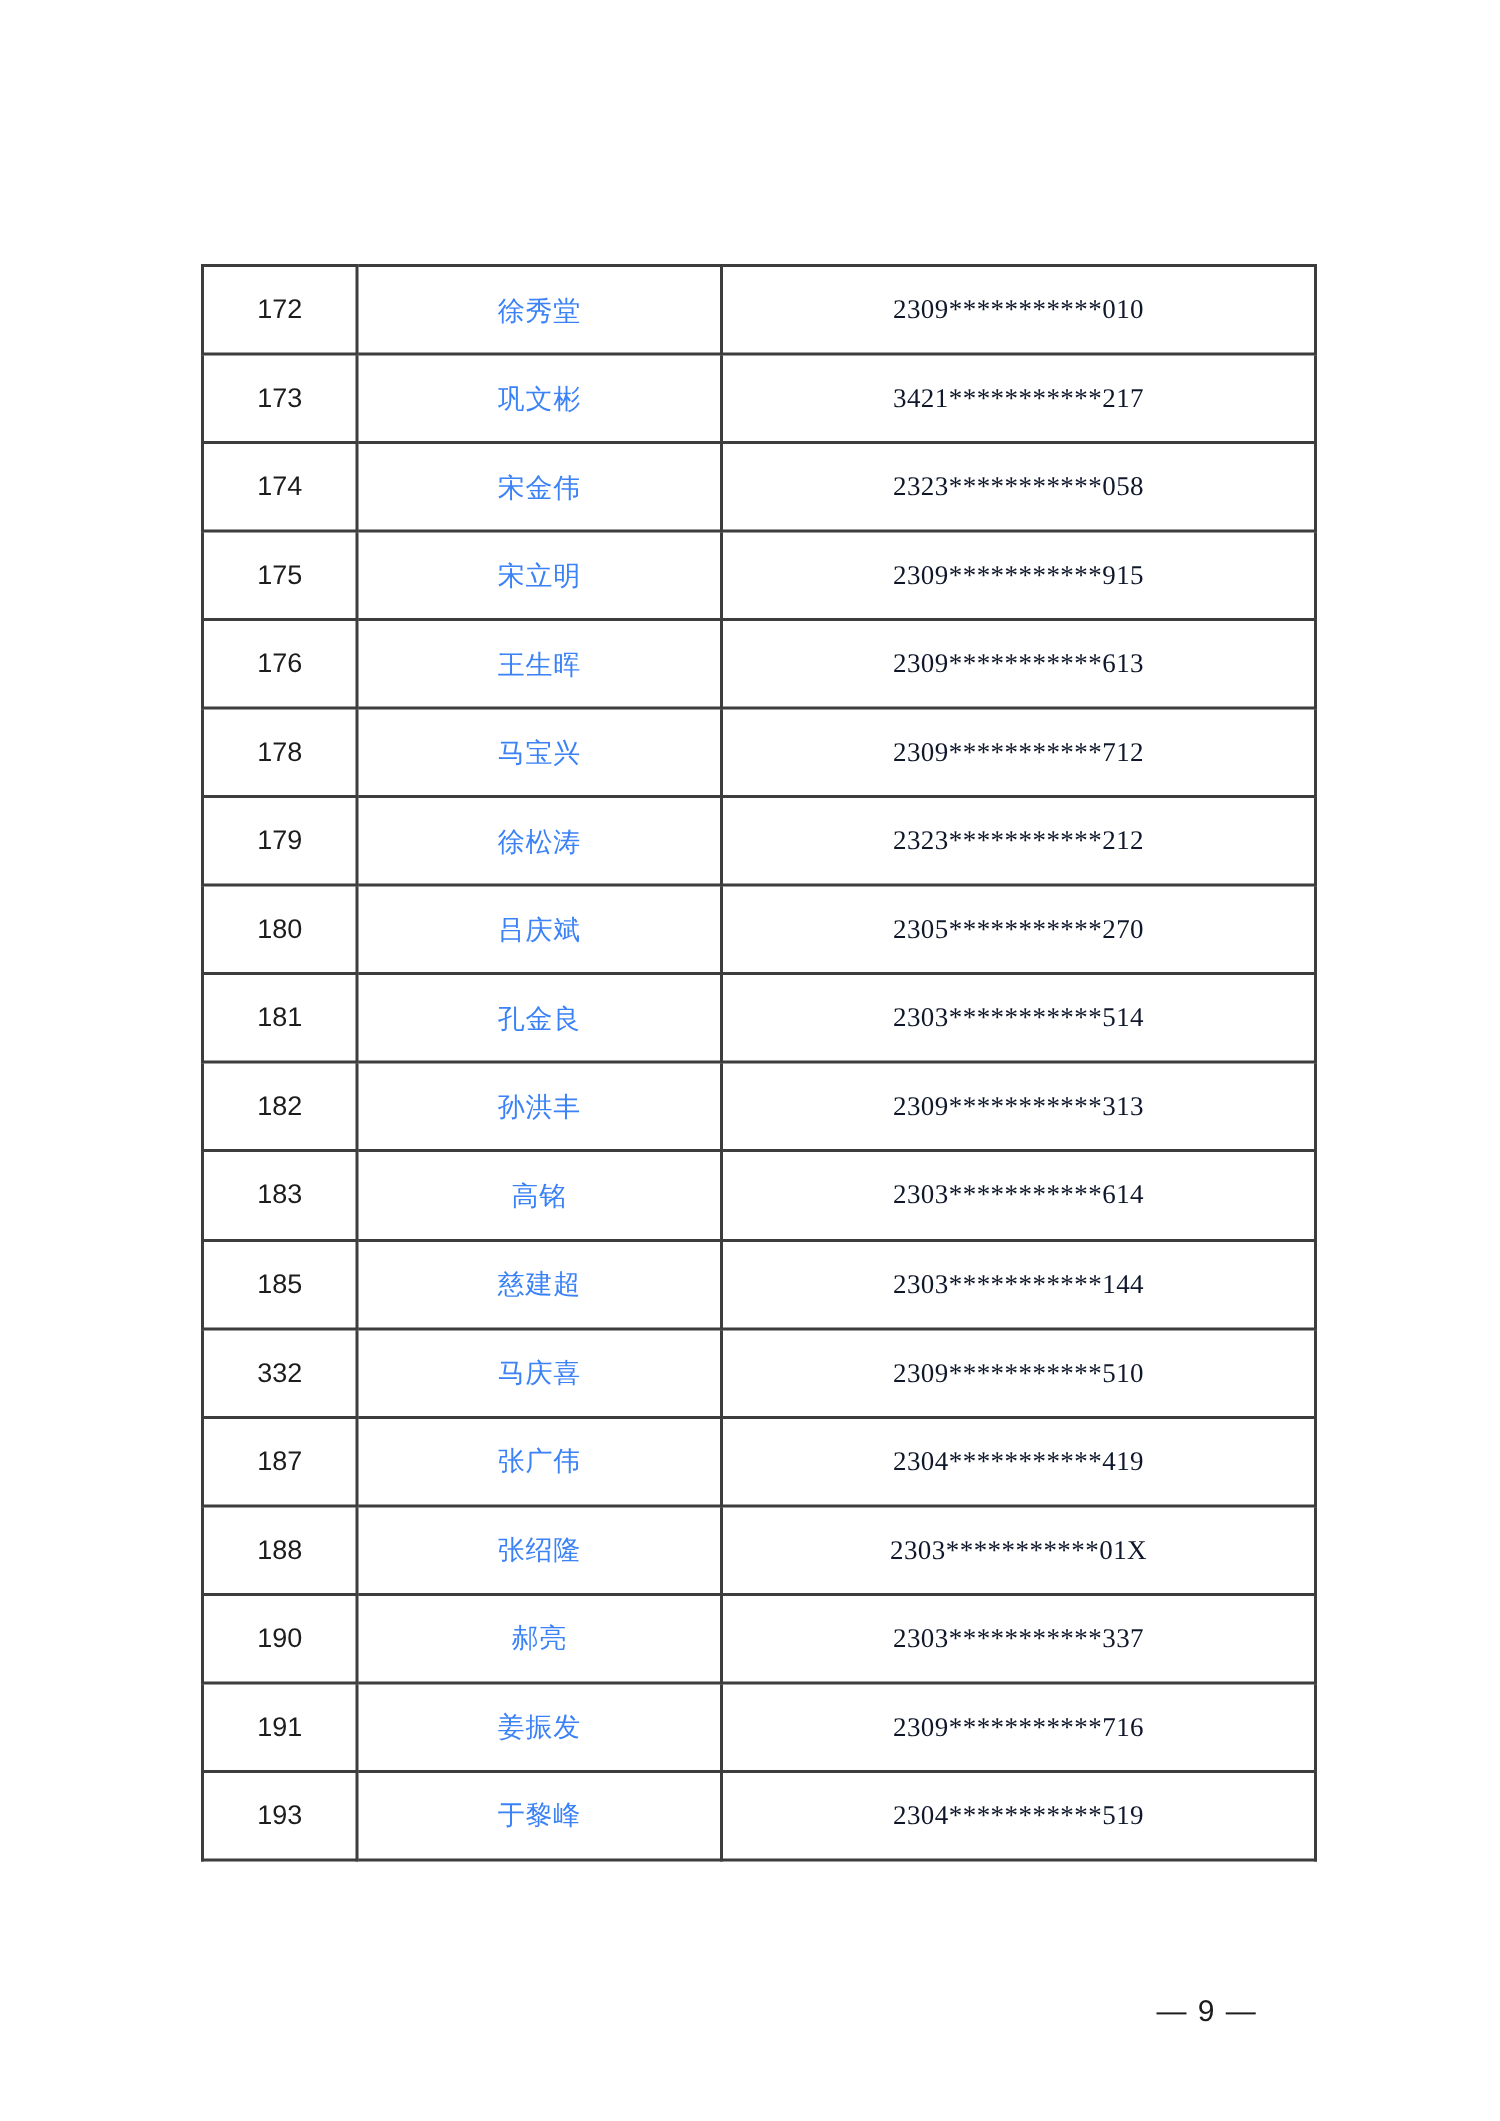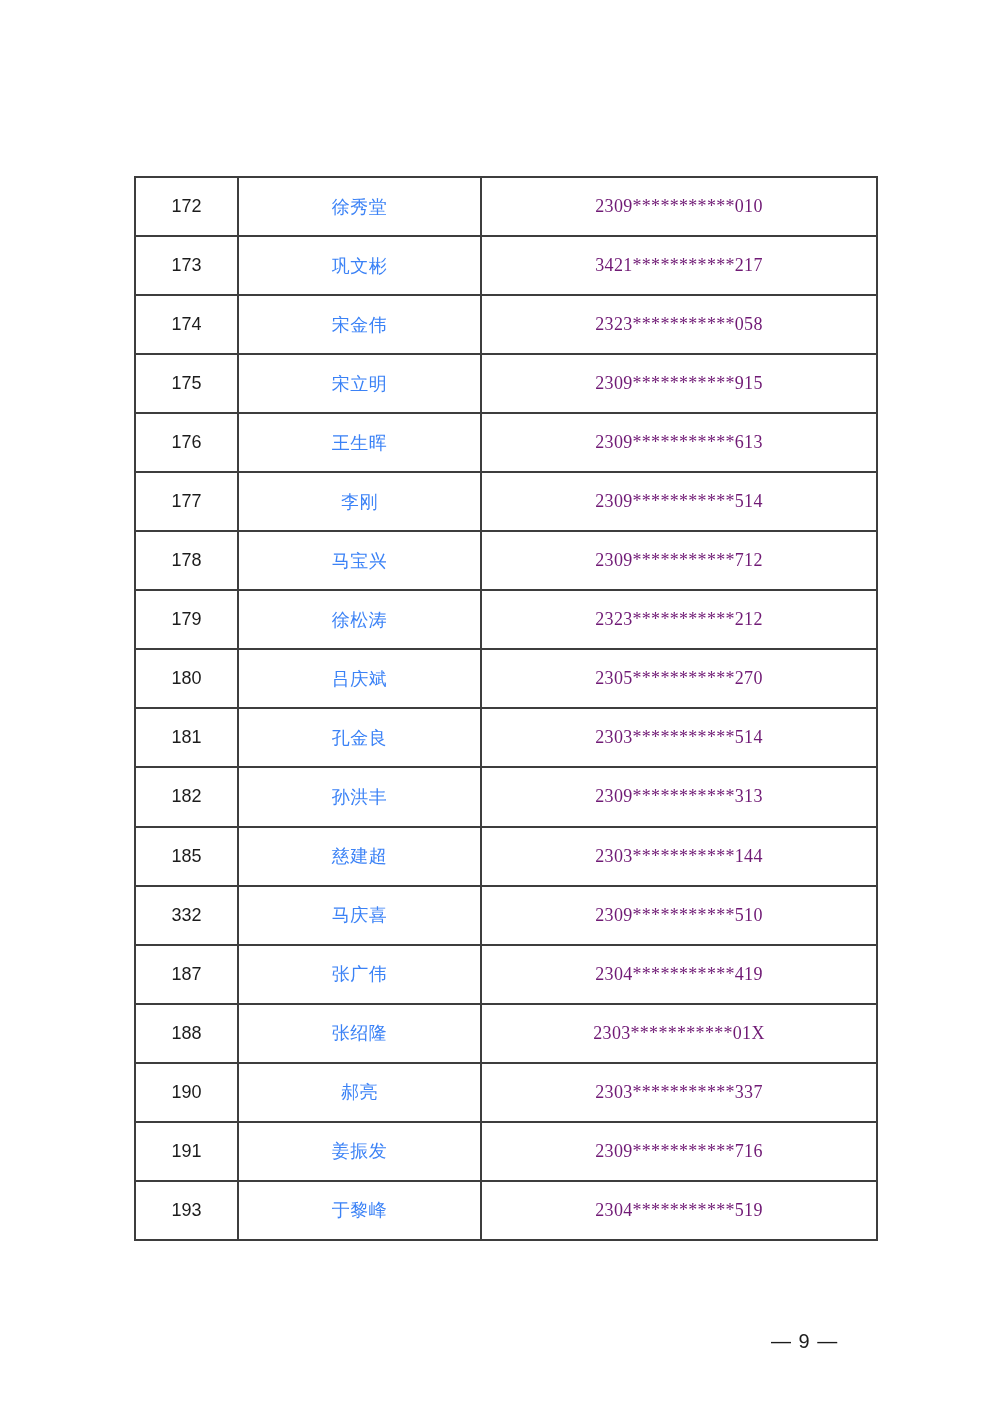--- a/index.html
+++ b/index.html
@@ -40,21 +40,21 @@
   td.cell-name {
     font-family: "Liberation Serif", serif;
     font-size: 18px;
     letter-spacing: 0.5px;
     color: #3b82f6;
   }
   td.cell-id {
     font-family: "Liberation Serif", serif;
     font-size: 18px;
     letter-spacing: 0.3px;
-    color: #701a75;
+    color: #0f172a;
   }
   .page-number {
     position: absolute;
     left: 771px;
     top: 1330px;
     font-family: "Liberation Sans", sans-serif;
     font-size: 20px;
     letter-spacing: 1px;
     color: #1c1c1c;
     white-space: nowrap;
@@ -91,25 +91,20 @@
           <td class="cell-num">175</td>
           <td class="cell-name">宋立明</td>
           <td class="cell-id">2309***********915</td>
         </tr>
         <tr>
           <td class="cell-num">176</td>
           <td class="cell-name">王生晖</td>
           <td class="cell-id">2309***********613</td>
         </tr>
         <tr>
-          <td class="cell-num">177</td>
-          <td class="cell-name">李刚</td>
-          <td class="cell-id">2309***********514</td>
-        </tr>
-        <tr>
           <td class="cell-num">178</td>
           <td class="cell-name">马宝兴</td>
           <td class="cell-id">2309***********712</td>
         </tr>
         <tr>
           <td class="cell-num">179</td>
           <td class="cell-name">徐松涛</td>
           <td class="cell-id">2323***********212</td>
         </tr>
         <tr>
@@ -119,20 +114,25 @@
         </tr>
         <tr>
           <td class="cell-num">181</td>
           <td class="cell-name">孔金良</td>
           <td class="cell-id">2303***********514</td>
         </tr>
         <tr>
           <td class="cell-num">182</td>
           <td class="cell-name">孙洪丰</td>
           <td class="cell-id">2309***********313</td>
+        </tr>
+        <tr>
+          <td class="cell-num">183</td>
+          <td class="cell-name">高铭</td>
+          <td class="cell-id">2303***********614</td>
         </tr>
         <tr>
           <td class="cell-num">185</td>
           <td class="cell-name">慈建超</td>
           <td class="cell-id">2303***********144</td>
         </tr>
         <tr>
           <td class="cell-num">332</td>
           <td class="cell-name">马庆喜</td>
           <td class="cell-id">2309***********510</td>

